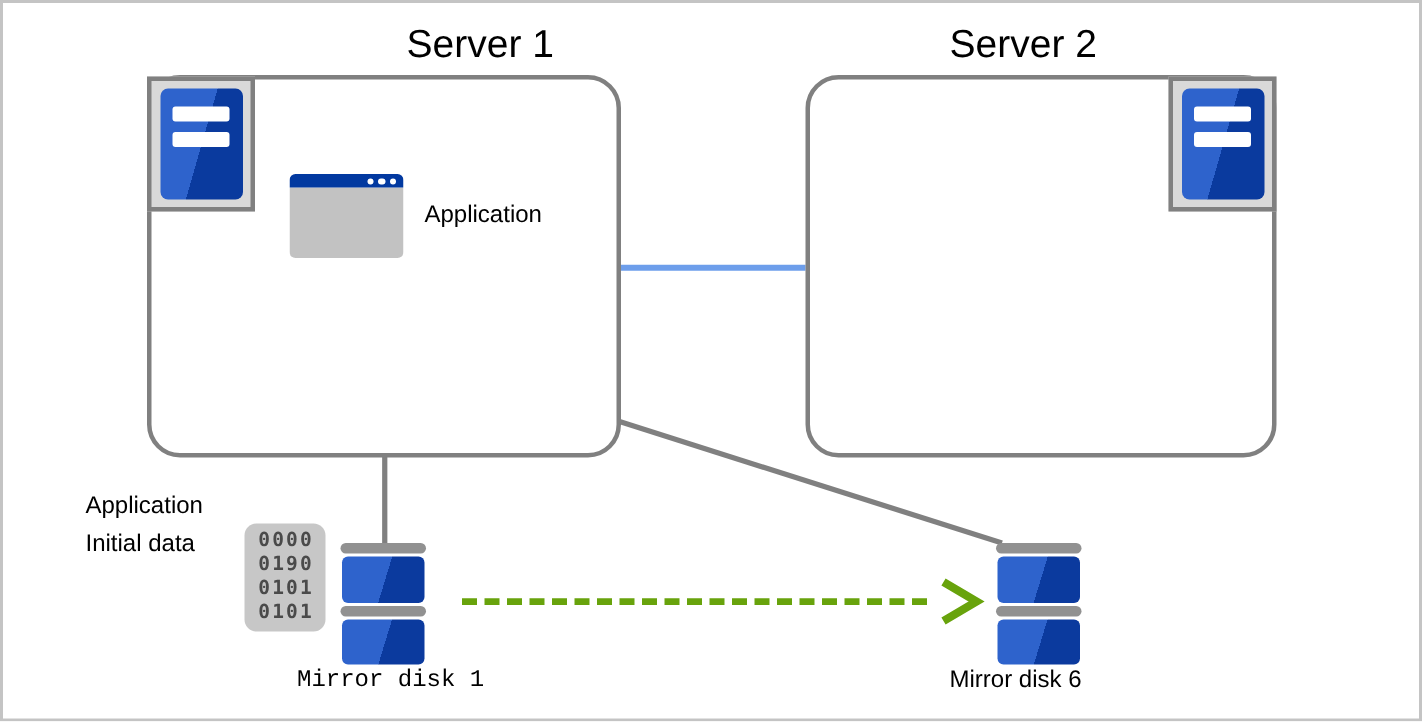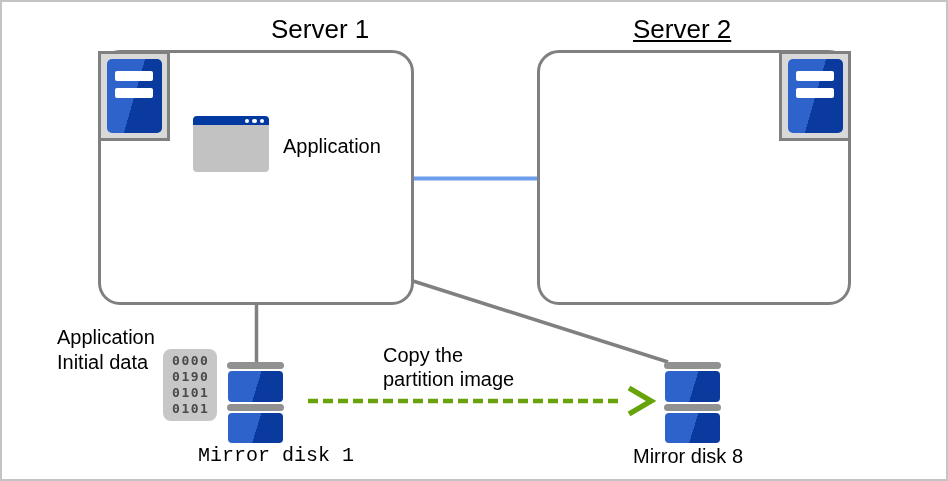--- a/index.html
+++ b/index.html
@@ -87,21 +87,21 @@
   .platter{
     position:absolute;left:1px;width:55px;border-radius:4px;
     background:linear-gradient(107deg,#2e63cc 52%,#0b3a9e 52%);
   }
   .platter.p1{top:9px;height:31px;}
   .platter.p2{top:51px;height:30px;}
 
   
   .lbl{position:absolute;color:#000000;z-index:4;white-space:nowrap;}
   .lbl.big{font-size:26px;line-height:1.15;}
-  .lbl.med{font-size:20px;line-height:1.2;}
+  .lbl.med{font-size:16px;line-height:1.2;}
   .lbl.two{line-height:24px;white-space:pre-line;}
   #initial-data-label{line-height:25px;}
 </style>
 </head>
 <body>
 
 <div class="canvas">
 
   <svg class="wires" width="948" height="481" viewBox="0 0 948 481">
     <line x1="414" y1="178.5" x2="537" y2="178.5" stroke="#6d9eeb" stroke-width="4"></line>
@@ -154,24 +154,23 @@
     <div class="platter p2"></div>
   </div>
   <div class="disk d2">
     <div class="disk-cap top"></div>
     <div class="platter p1"></div>
     <div class="disk-cap mid"></div>
     <div class="platter p2"></div>
   </div>
 
   <div class="lbl big" style="left:247px;top:15px;margin-left:24px;">Server 1</div>
-  <div class="lbl big" style="left:633px;top:15px;text-decoration:underline;">Server 2</div>
+  <div class="lbl big" style="left:633px;top:15px;">Server 2</div>
   <div class="lbl med" style="left:283px;top:134px;">Application</div>
 
   <div class="lbl med two" id="initial-data-label" style="left:57px;top:325px;"><span>Application</span><br><span>Initial data</span></div>
 
-  <div class="lbl med two" style="left:383px;top:343px;"><span>Copy the</span><br><span>partition image</span></div>
 
   <div class="lbl med" style="left:198px;top:444px;font-family:Liberation Mono, monospace;">Mirror disk 1</div>
-  <div class="lbl med" style="left:633px;top:444px;">Mirror disk 8</div>
+  <div class="lbl med" style="left:633px;top:444px;">Mirror disk 6</div>
 
   <div class="frame"></div>
 </div>
 
 </body></html>

